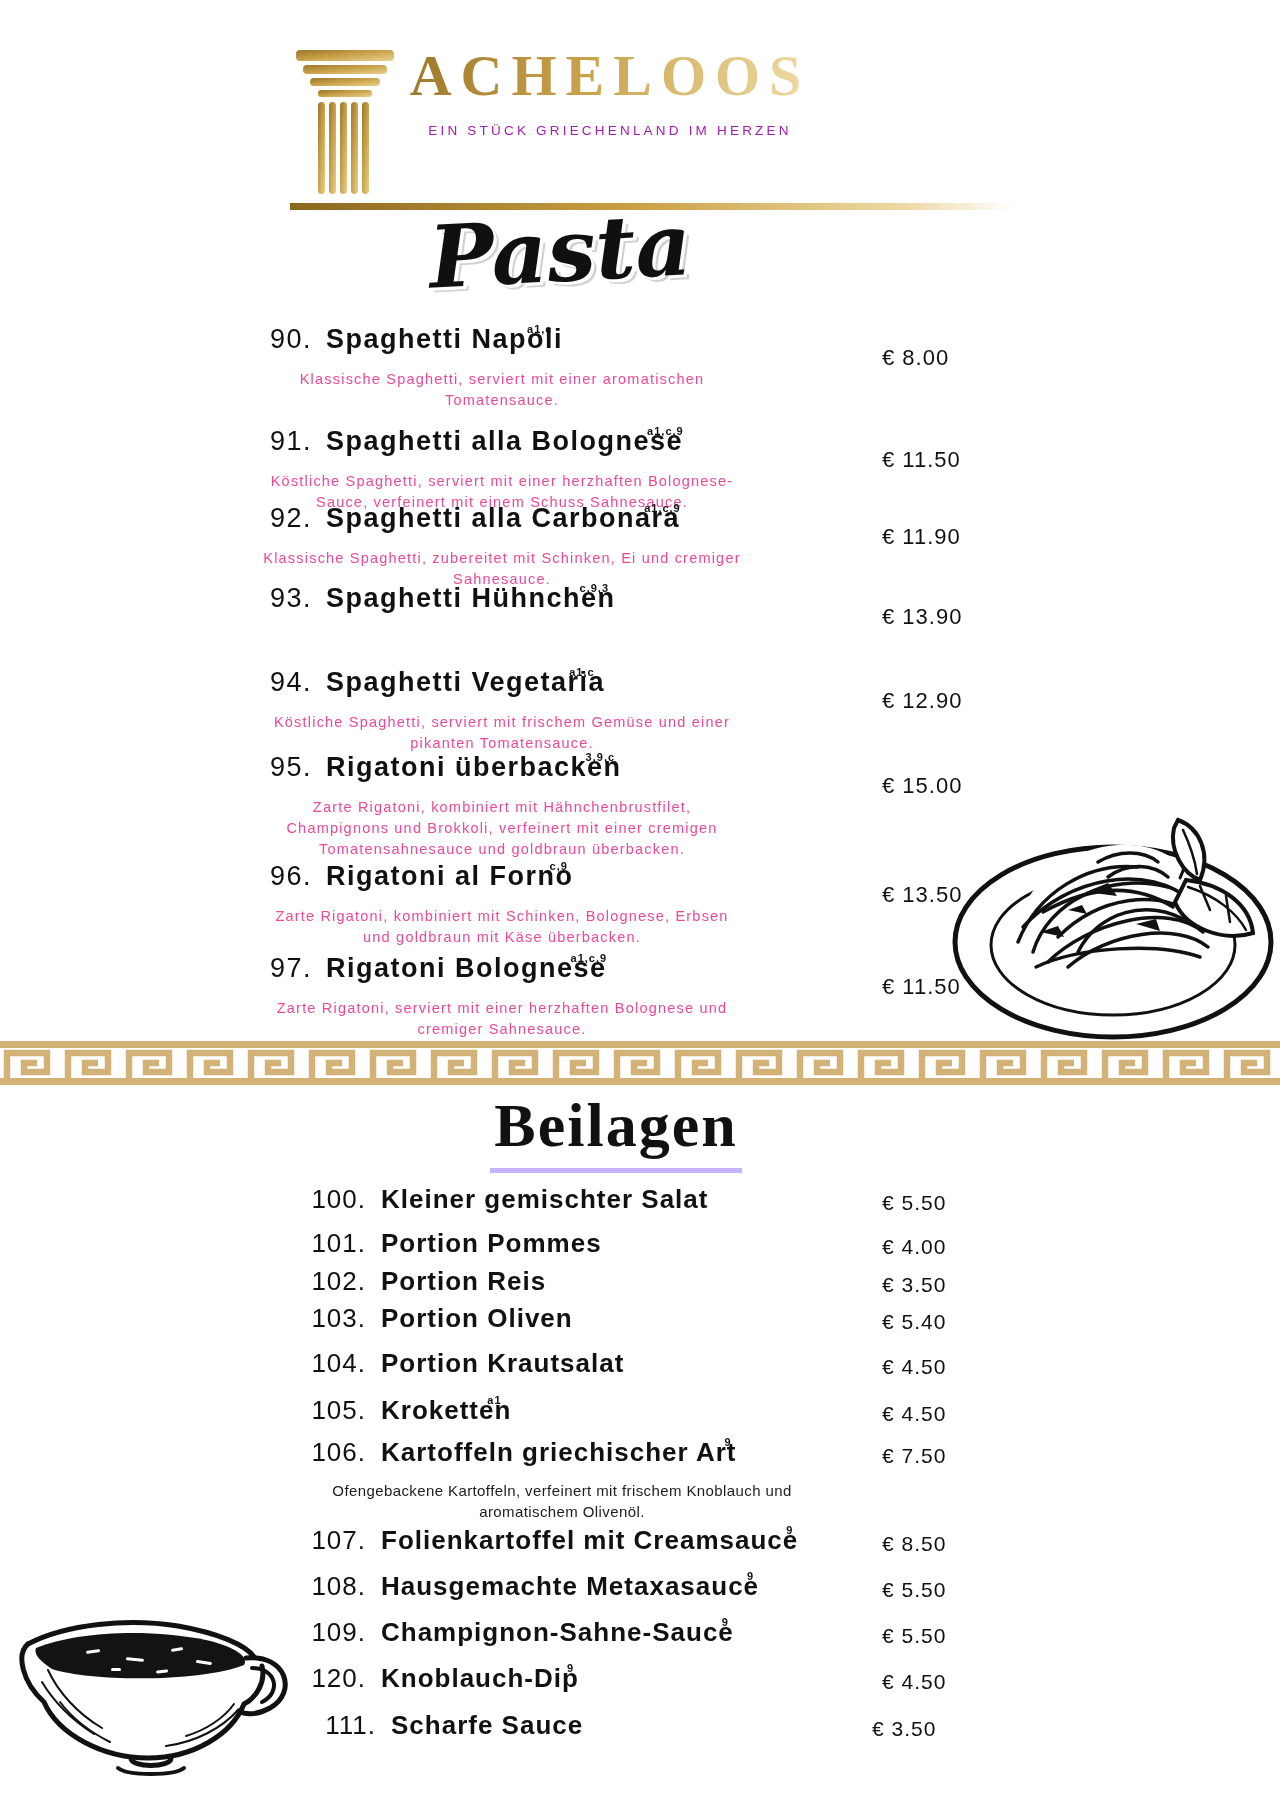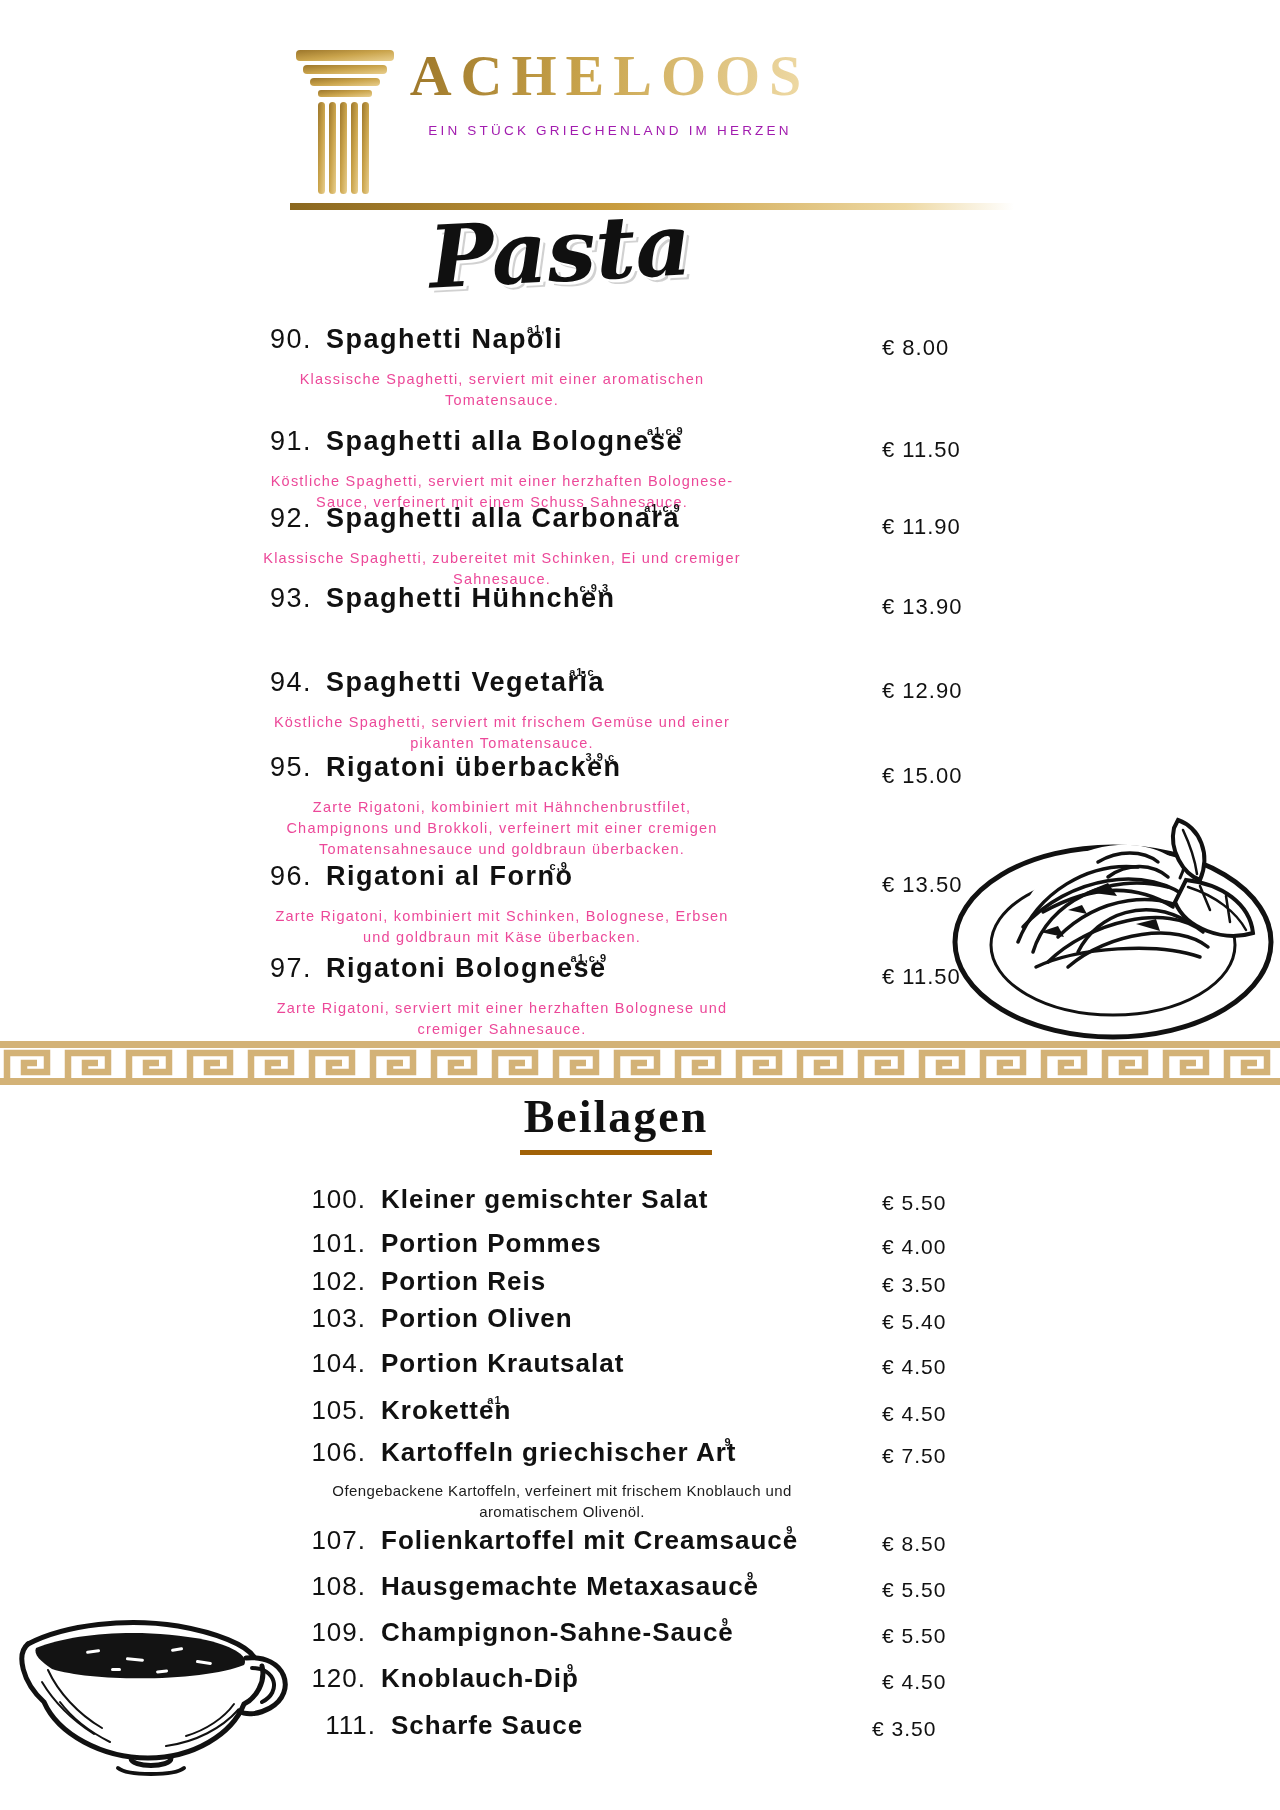--- a/index.html
+++ b/index.html
@@ -18,36 +18,36 @@
 
   
   .pasta-title{position:absolute;left:380px;top:204px;width:360px;text-align:center;
       font-family:"DejaVu Serif",serif;font-style:italic;font-weight:700;font-size:86px;line-height:1.1;
       transform:rotate(-3deg);color:#101010;text-shadow:3px 3px 0 #ffffff,5px 5px 0 rgba(0,0,0,.18);}
   .pasta-list,.beilagen-list{position:absolute;left:270px;top:0;width:710px;height:0;}
   .p-item{position:absolute;width:710px;left:0;}
   .p-row{position:relative;font-size:27px;letter-spacing:1.5px;white-space:nowrap;line-height:34px;}
   .p-num{font-weight:400;margin-right:14px;}
   .p-name{font-weight:700;}
-  .price{position:absolute;left:612px;top:9px;font-size:22px;font-weight:400;letter-spacing:1px;white-space:nowrap;}
+  .price{position:absolute;left:612px;top:19px;font-size:22px;font-weight:400;letter-spacing:1px;white-space:nowrap;}
   .p-desc{width:484px;margin:8px 0 0 -10px;text-align:center;font-size:14.5px;letter-spacing:1.2px;
       line-height:1.45;color:#ec4899;}
   .sup{font-size:11px;font-weight:700;letter-spacing:1px;position:relative;top:-15px;
       display:inline-block;width:0;white-space:nowrap;}
   .sup-wide{margin-left:-36px;}
   .sup-mid{margin-left:-24px;}
   .sup-narrow{margin-left:-12px;}
 
   
   .meander{position:absolute;left:0;top:1040px;line-height:0;}
 
   
   .beilagen-title{position:absolute;left:0;top:1090px;width:1232px;text-align:center;}
   .beilagen-title span{display:inline-block;font-family:"Liberation Serif",serif;font-weight:700;
-      font-size:46px;letter-spacing:2px;border-bottom:5px solid #a16207;padding:0 4px 7px;}
+      font-size:62px;letter-spacing:2px;border-bottom:5px solid #c4b5fd;padding:0 4px 7px;}
   .b-item{position:absolute;width:710px;left:0;}
   .b-row{position:relative;font-size:26px;letter-spacing:1px;white-space:nowrap;line-height:32px;}
   .b-num{display:inline-block;width:96px;text-align:right;font-weight:400;margin-right:15px;}
   .b-name{font-weight:700;}
   .b-price{font-size:21px;top:4px;}
   .b-desc{width:480px;margin:7px 0 0 52px;text-align:center;font-size:15px;letter-spacing:.4px;
       line-height:1.4;color:#1c1c1c;}
 
   
   .plate{position:absolute;left:948px;top:792px;line-height:0;}

